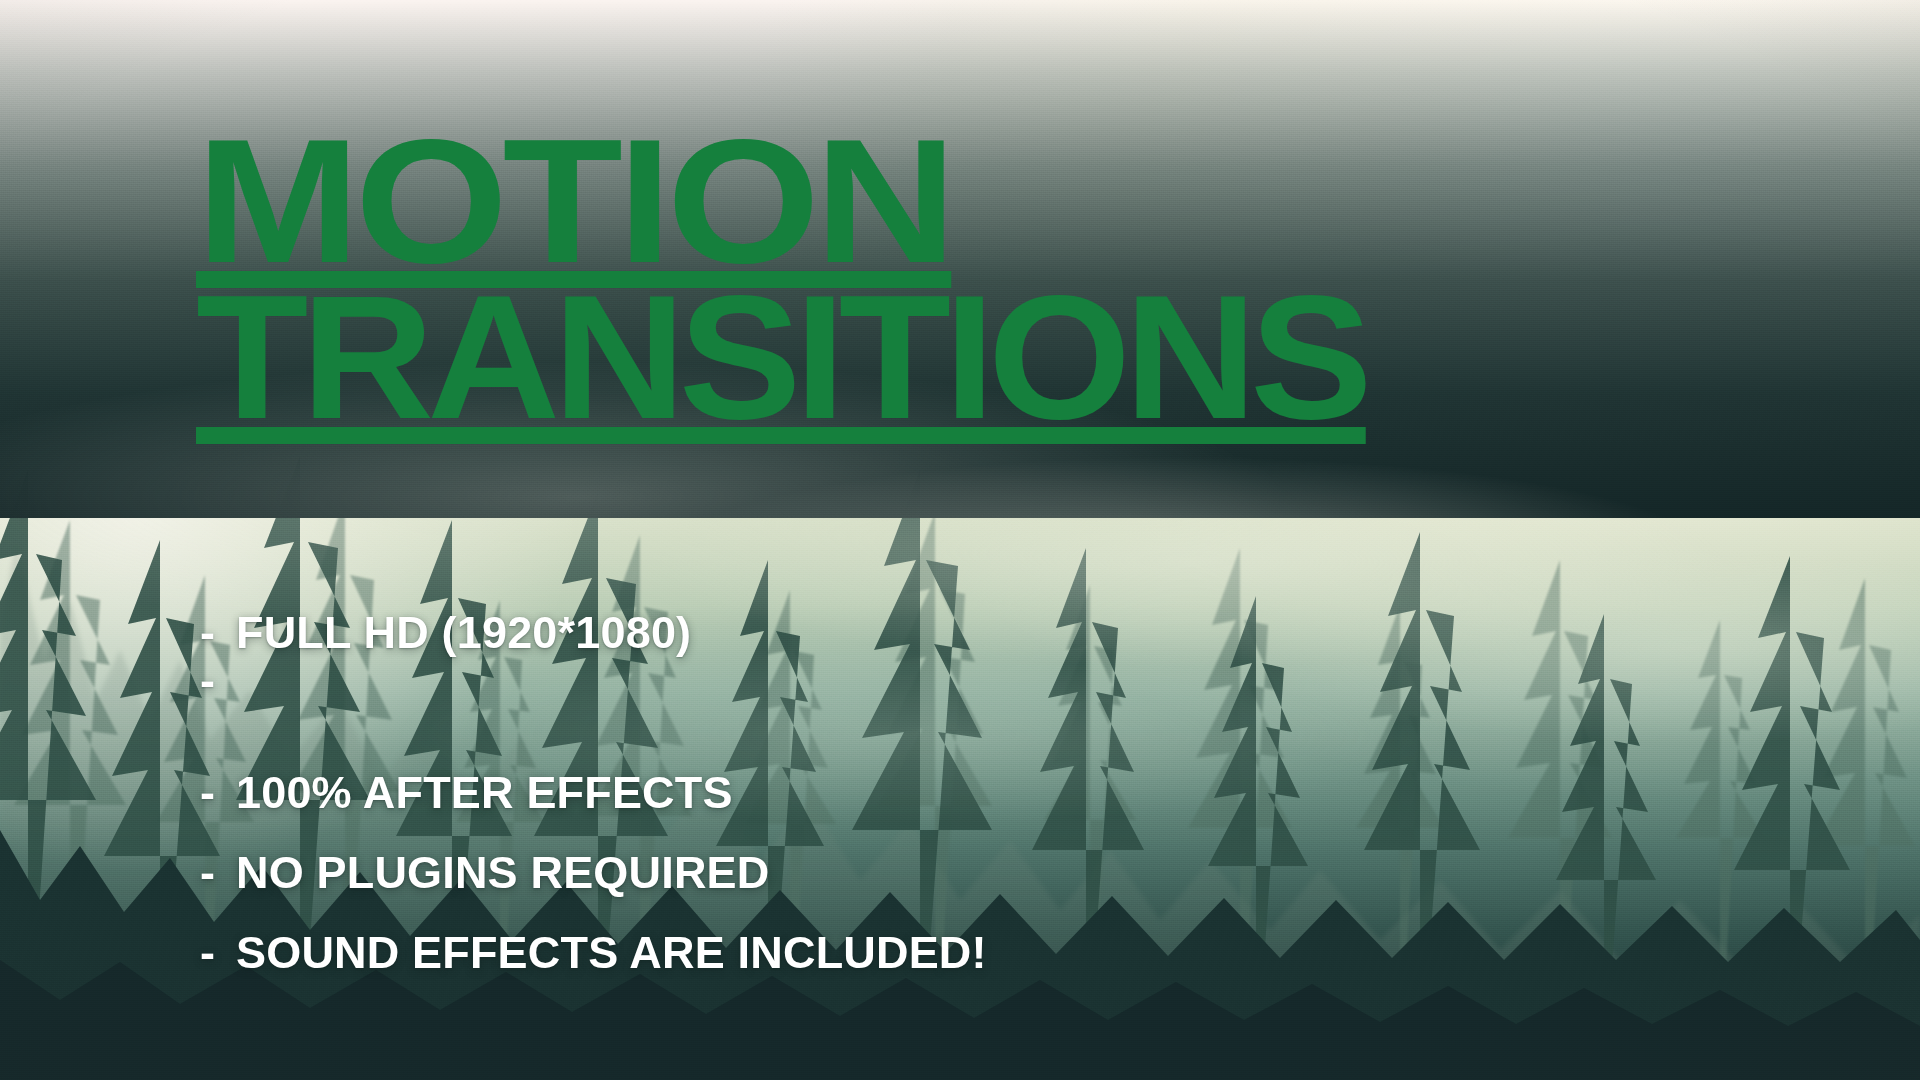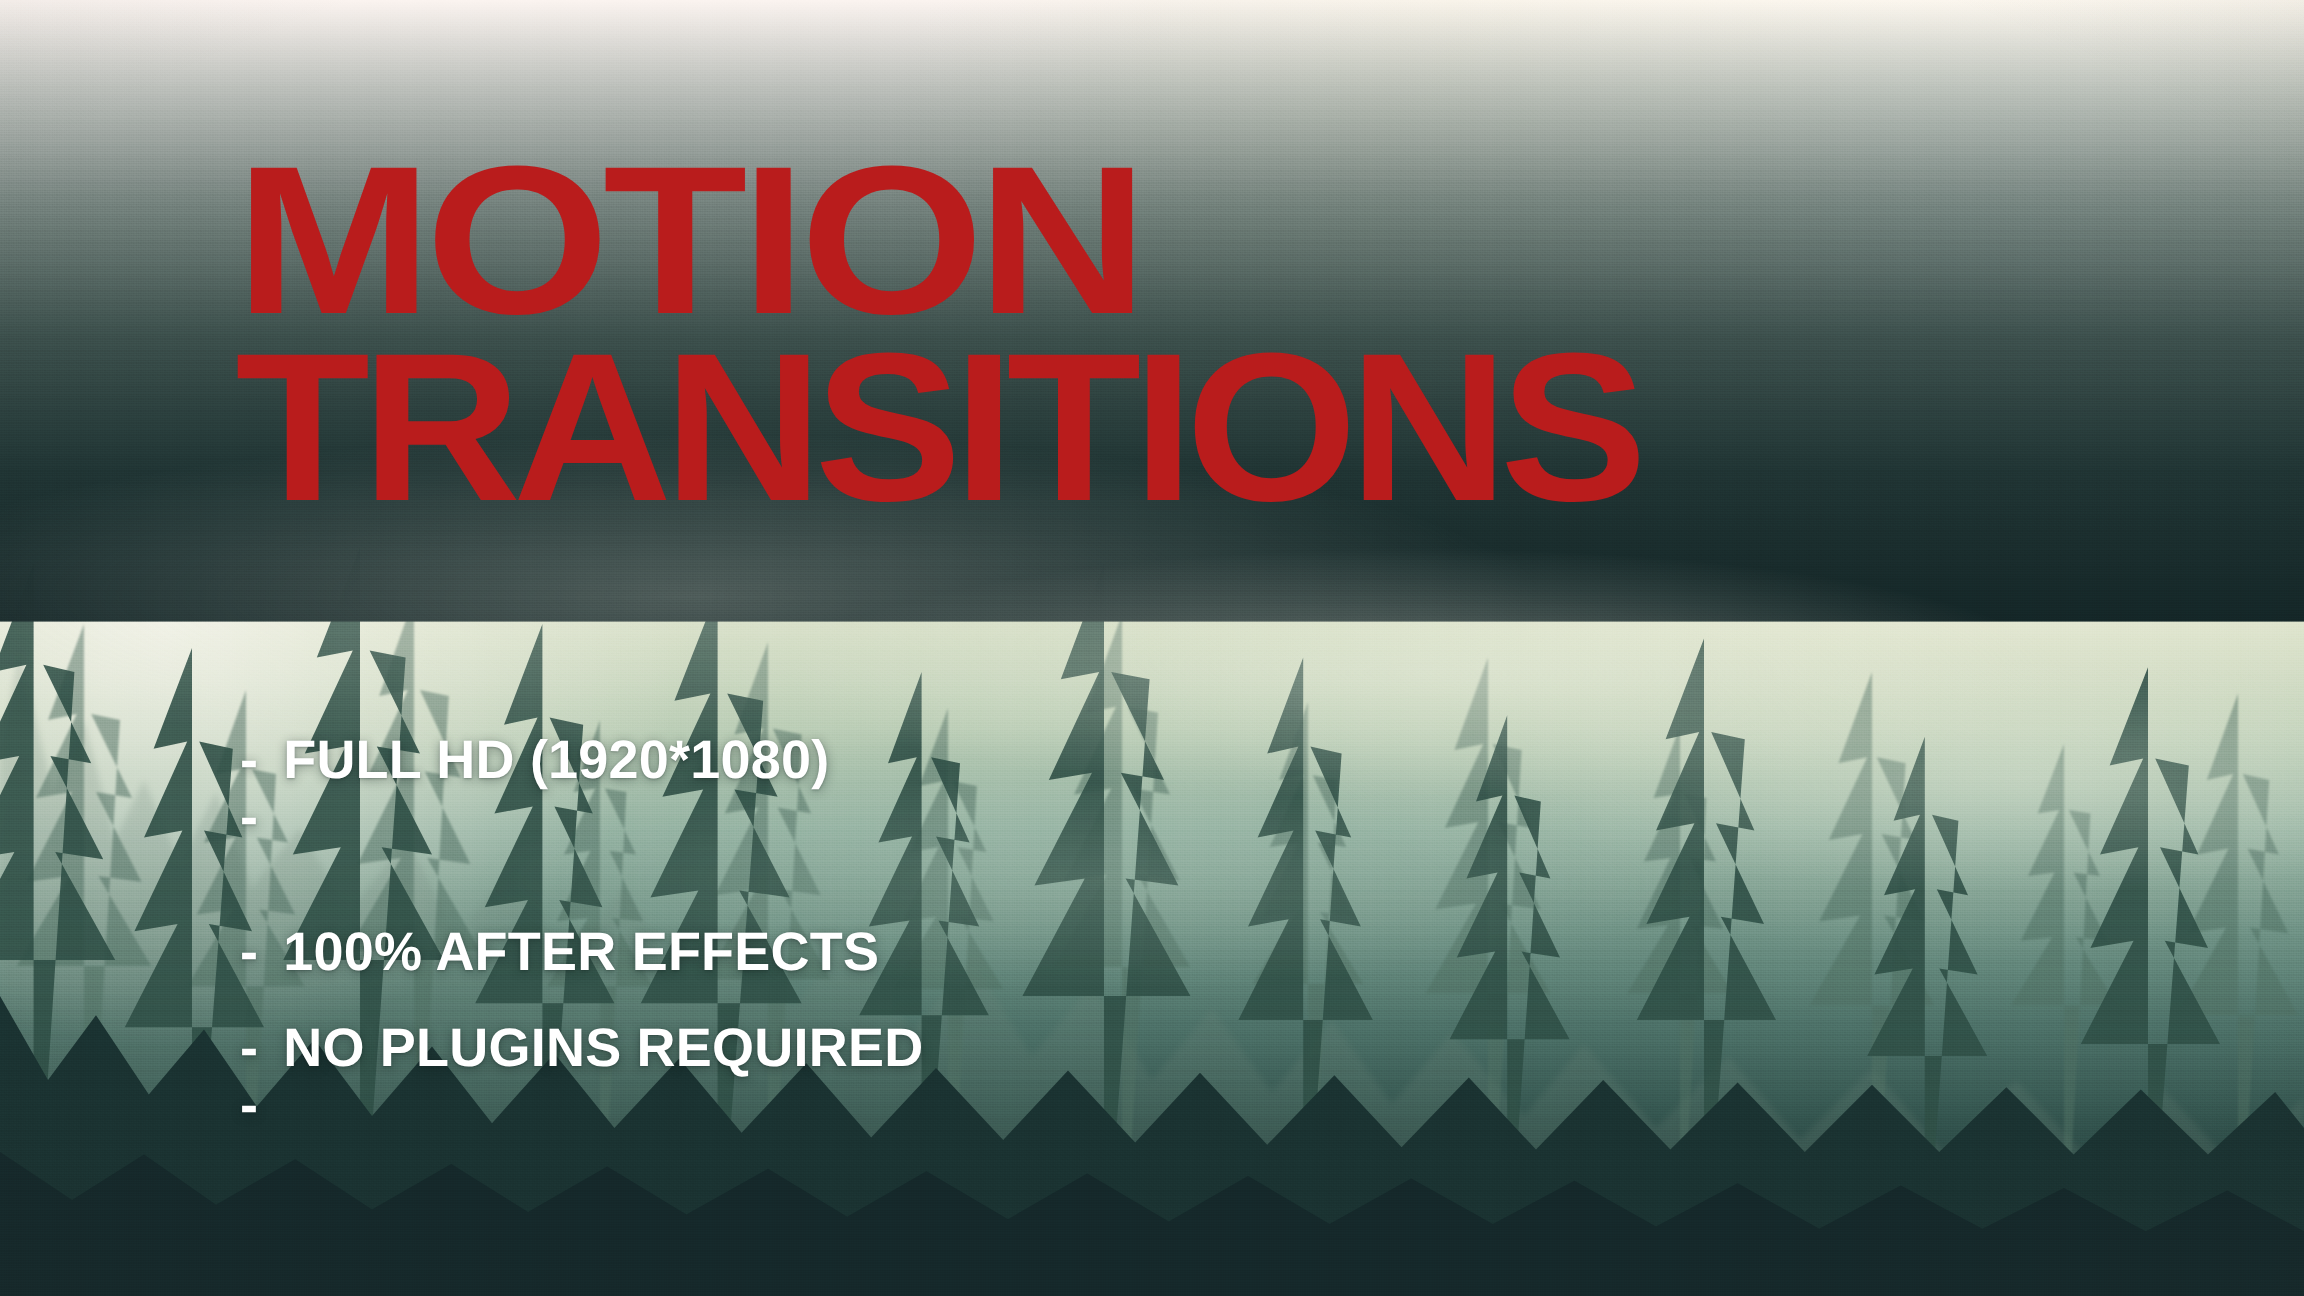--- a/index.html
+++ b/index.html
@@ -103,23 +103,24 @@
       radial-gradient(ellipse 620px 130px at 88% 60%, rgba(232,238,222,0.52) 0%, rgba(0,0,0,0) 74%),
       radial-gradient(ellipse 700px 120px at 48% 68%, rgba(206,222,206,0.34) 0%, rgba(0,0,0,0) 76%);
   }
 
   
   .headline {
     position:absolute;
     left:196px;
     top:128px;
     width:1500px;
-    color:#b91c1c;
+    color:#15803d;
     line-height:0.84;
     letter-spacing:-0.012em;
+    text-decoration:underline;
     -webkit-font-smoothing:antialiased;
   }
   .hl-line {
     display:block;
     font-weight:900;
     white-space:nowrap;
     text-transform:uppercase;
   }
   .hl-1 {
     font-size:176px;
@@ -249,17 +250,18 @@
       <span class="feature-text">100% AFTER EFFECTS</span>
     </div>
 
     <div class="feature-item">
       <span class="feature-dash">-</span>
       <span class="feature-text">NO PLUGINS REQUIRED</span>
     </div>
 
     <div class="feature-item">
       <span class="feature-dash">-</span>
+      <span class="feature-text">SOUND EFFECTS ARE INCLUDED!</span>
     </div>
 
   </div>
 
 </div>
 
 </body></html>

